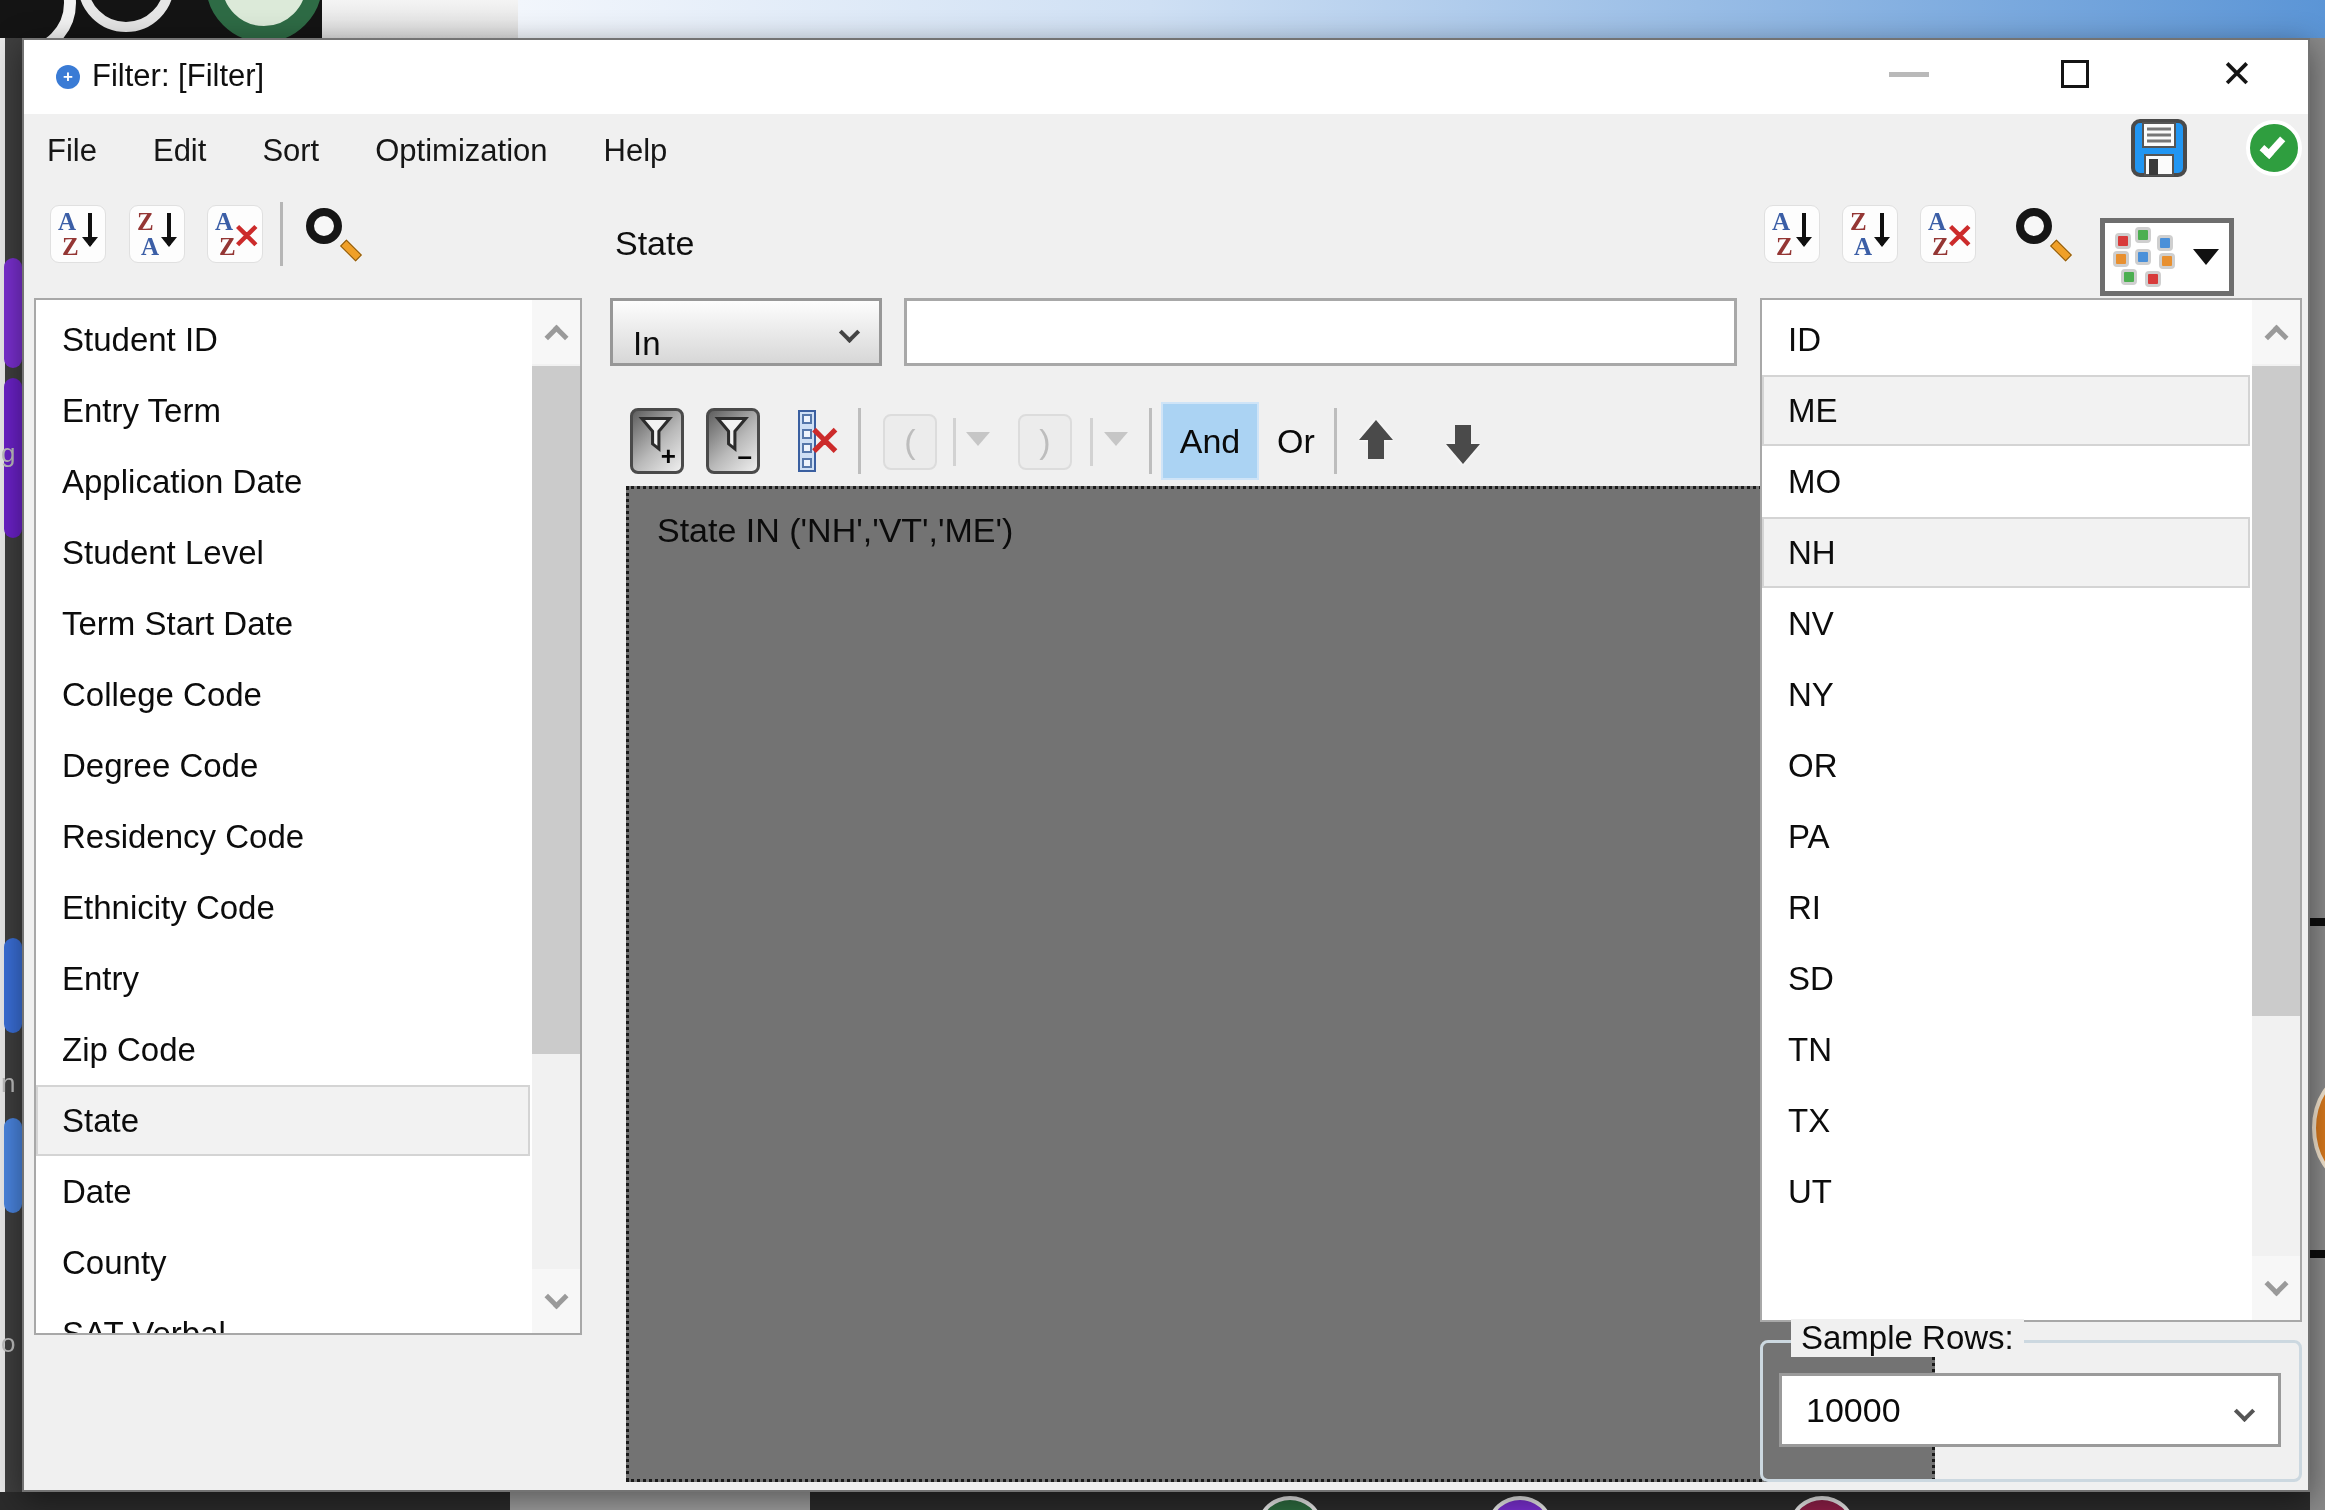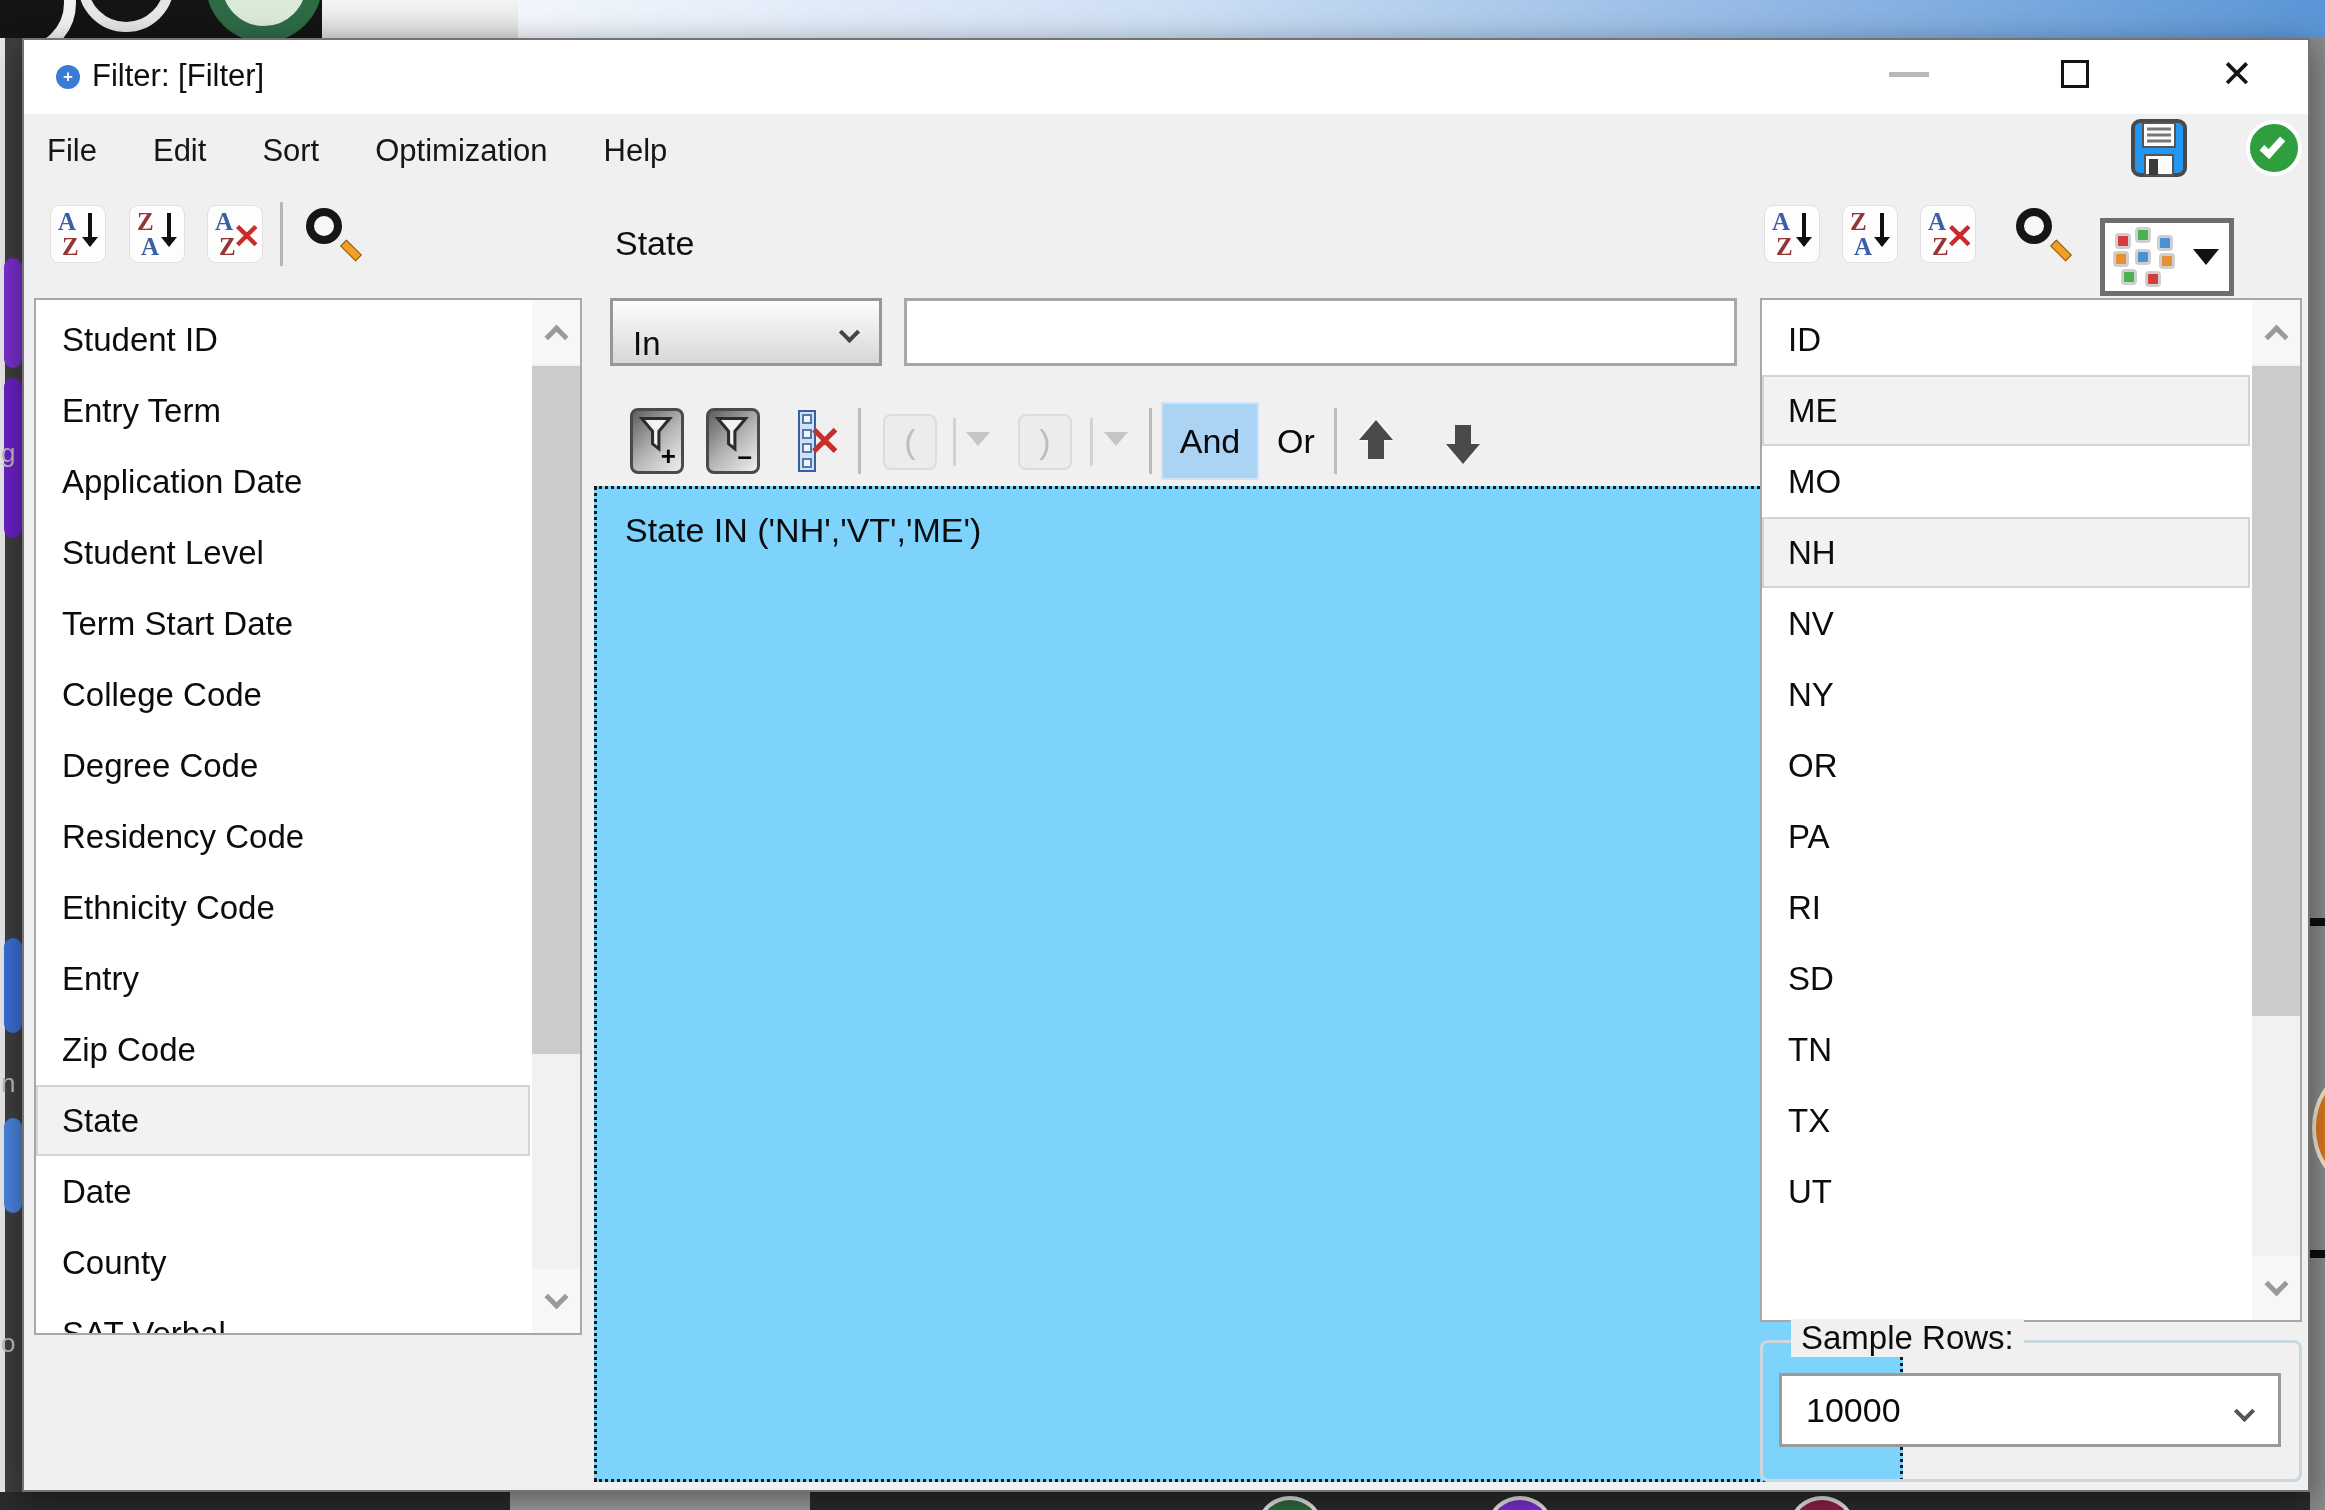--- a/index.html
+++ b/index.html
@@ -122,21 +122,21 @@
   .orbtn{position:absolute;top:0;width:58px;height:78px;font-size:34px;color:#0a0a0a;
     display:flex;align-items:center;justify-content:center;}
   .blkarrow{position:absolute;top:18px;width:34px;height:44px;}
   .blkarrow .head{position:absolute;left:0;top:0;width:0;height:0;border-left:17px solid transparent;
     border-right:17px solid transparent;border-bottom:20px solid #4a4a4a;
     filter:drop-shadow(0 0 2px #ffffff);}
   .blkarrow .stem{position:absolute;left:9px;top:19px;width:16px;height:20px;background:#4a4a4a;}
   .blkarrow.down{transform:rotate(180deg);}
 
   
-  .expr{position:absolute;left:570px;top:446px;width:1309px;height:996px;background:#7dd3fc;
+  .expr{position:absolute;left:602px;top:446px;width:1309px;height:996px;background:#737373;
     border:3px dotted #1a1a1a;}
   .expr-text{position:absolute;left:28px;top:22px;font-size:34px;color:#0b0b0b;}
 
   
   .samplebox{position:absolute;left:1736px;top:1300px;width:542px;height:142px;
     border:3px solid #ccd8e0;border-radius:8px;}
   .samplebox .legend{position:absolute;left:28px;top:-24px;background:#f0f0f0;padding:0 10px;
     font-size:33px;color:#0c0c0c;}
   .sample-select{position:absolute;left:16px;top:30px;width:502px;height:74px;background:#fff;
     border:3px solid #9a9a9a;display:flex;align-items:center;padding-left:24px;font-size:34px;color:#0a0a0a;}

